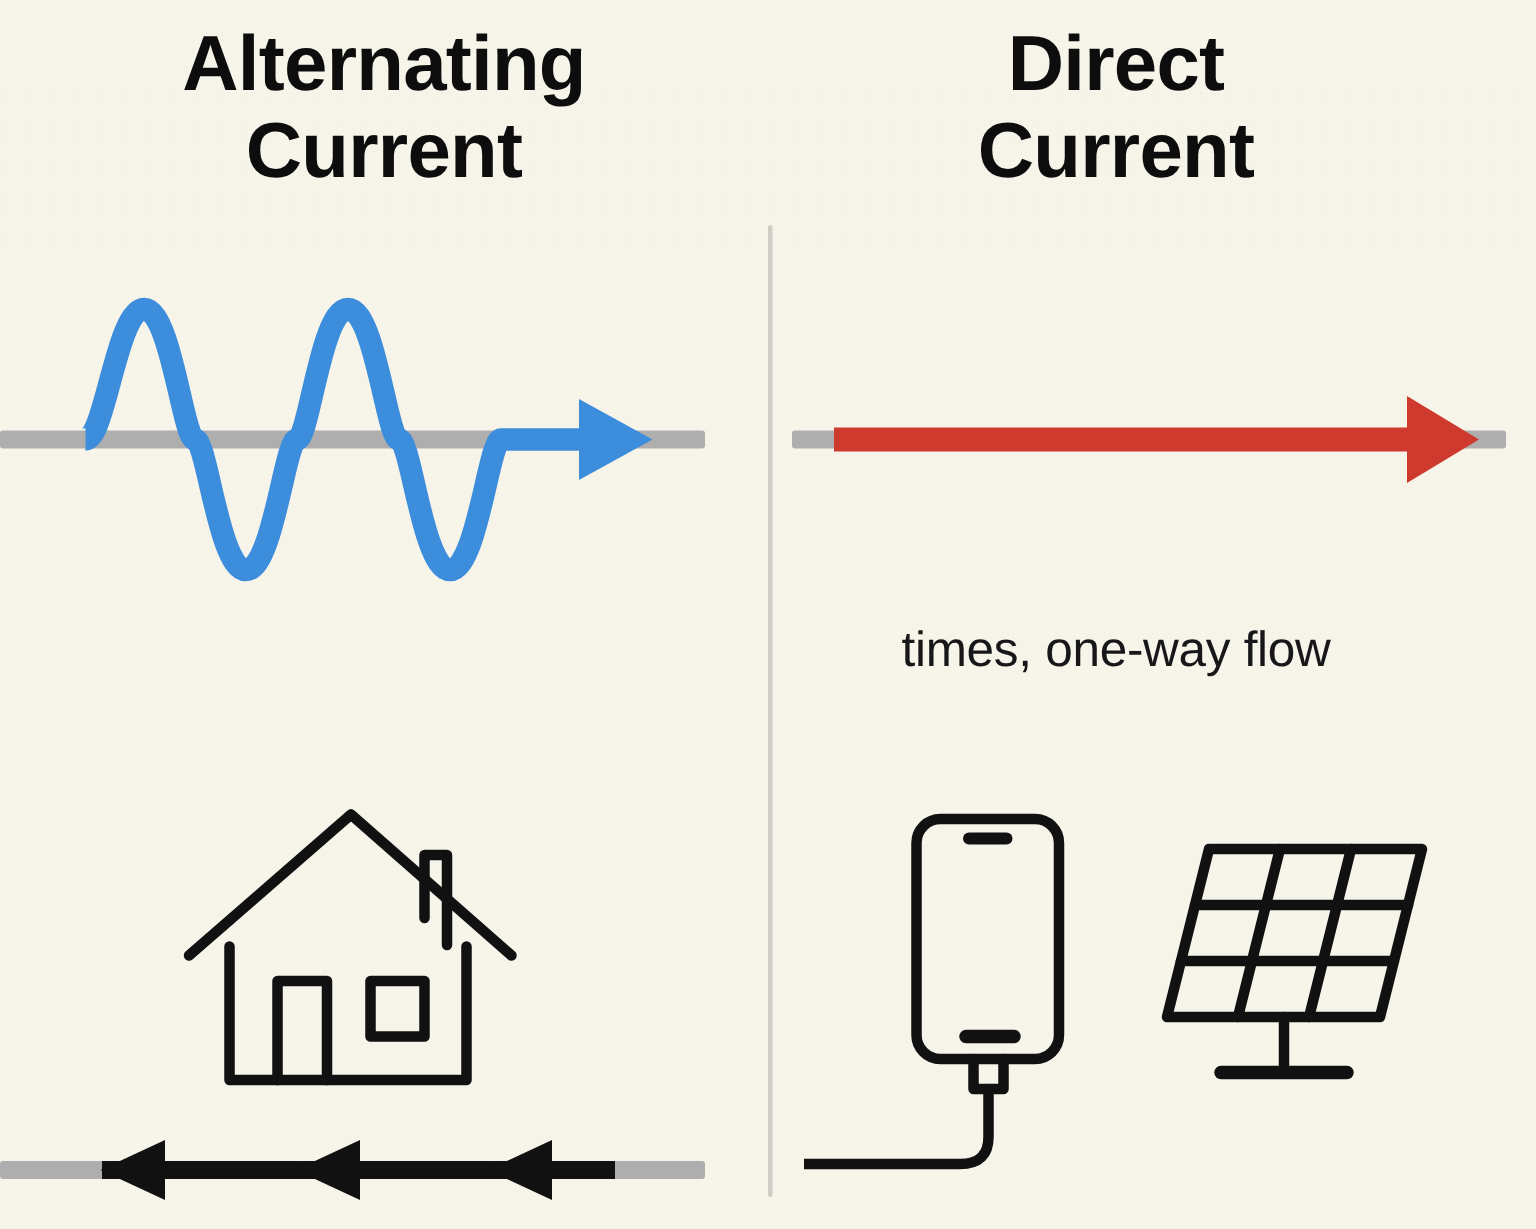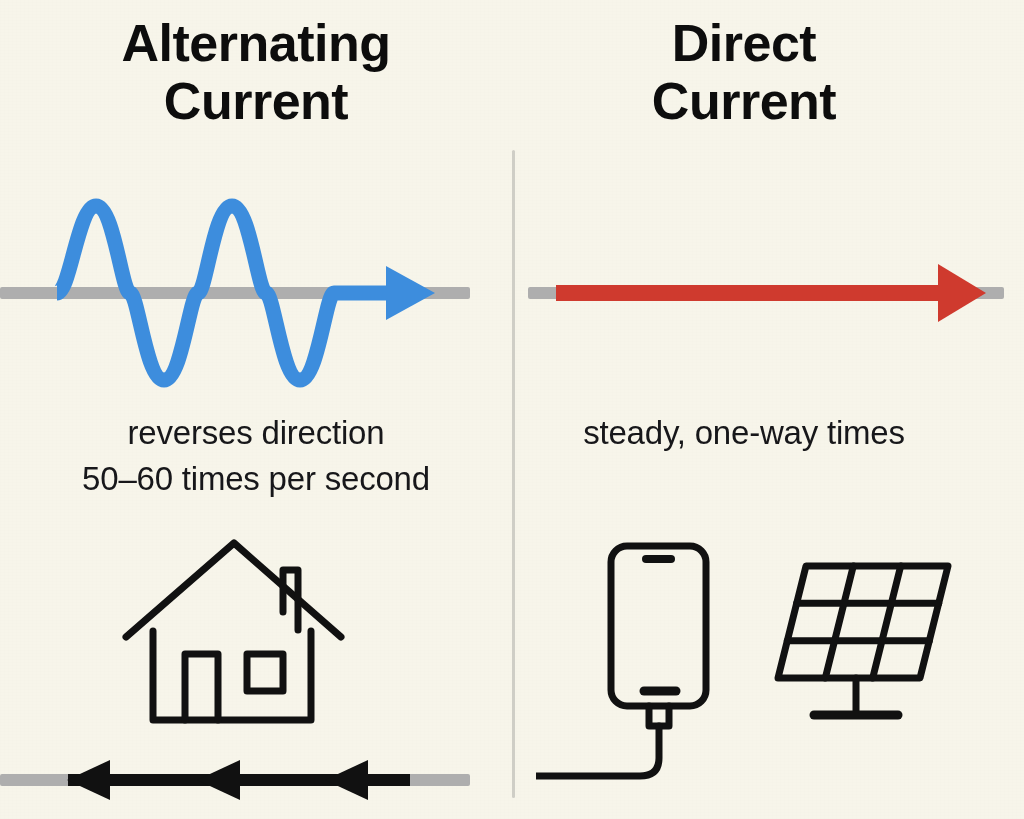--- a/index.html
+++ b/index.html
@@ -101,22 +101,20 @@
                C 182 200, 190 113, 198 113
                C 206 113, 214 26, 232 26
                C 250 26, 258 113, 266 113
                C 274 113, 282 200, 300 200
                C 318 200, 326 113, 334 113
                L 392 113" fill="none" stroke="#3d8ddd" stroke-width="15" stroke-linecap="butt" stroke-linejoin="round"></path>
 
       <polygon points="386,86 386,140 435,113" fill="#3d8ddd"></polygon>
     </svg>
 
-    <div class="caption ac">reverses direction
-50–60 times per second</div>
 
     <svg class="svg-abs" style="left:110px; top:530px;" width="260" height="200" viewBox="0 0 260 200">
       <g fill="none" stroke="#111111" stroke-width="7" stroke-linecap="round" stroke-linejoin="round">
 
         <path d="M 16 107 L 124 13 L 231 107"></path>
 
         <path d="M 173 42 L 173 -0 L 188 -0 L 188 60" transform="translate(0,40)"></path>
 
         <path d="M 43 101 L 43 190 L 201 190 L 201 101"></path>
 
@@ -141,21 +139,21 @@
 
     <div class="title">Direct
 Current</div>
 
     <svg class="svg-abs" style="left:40px; top:255px;" width="480" height="80" viewBox="0 0 480 80">
       <rect x="0" y="32" width="476" height="12" rx="2" fill="#aeaeae"></rect>
       <rect x="28" y="30" width="390" height="16" fill="#cf3a2e"></rect>
       <polygon points="410,9 410,67 458,38" fill="#cf3a2e"></polygon>
     </svg>
 
-    <div class="caption dc">steady, one-way times</div>
+    <div class="caption dc">times, one-way flow</div>
 
     <svg class="svg-abs" style="left:48px; top:530px;" width="200" height="260" viewBox="0 0 200 260">
       <g fill="none" stroke="#111111" stroke-width="7" stroke-linecap="round" stroke-linejoin="round">
         <rect x="75" y="16" width="95" height="160" rx="16"></rect>
         <line x1="110" y1="29" x2="135" y2="29" stroke-width="8"></line>
         <line x1="108" y1="161" x2="140" y2="161" stroke-width="9"></line>
 
         <path d="M 113 176 L 113 196 L 133 196 L 133 176"></path>
 
         <path d="M 123 196 L 123 228 Q 123 246, 104 246 L 0 246"></path>

